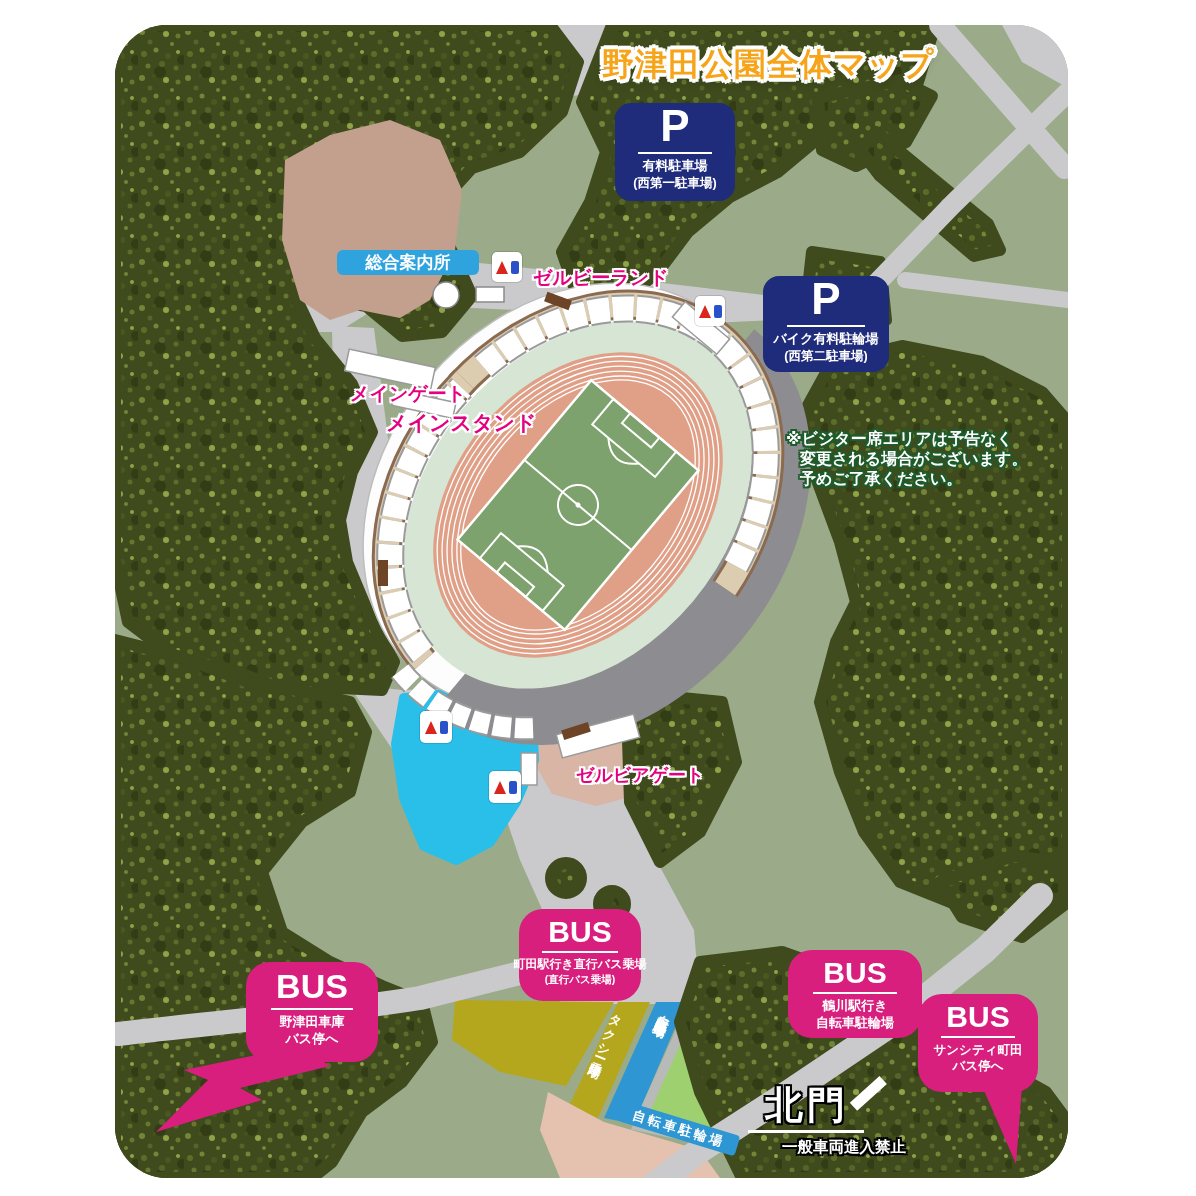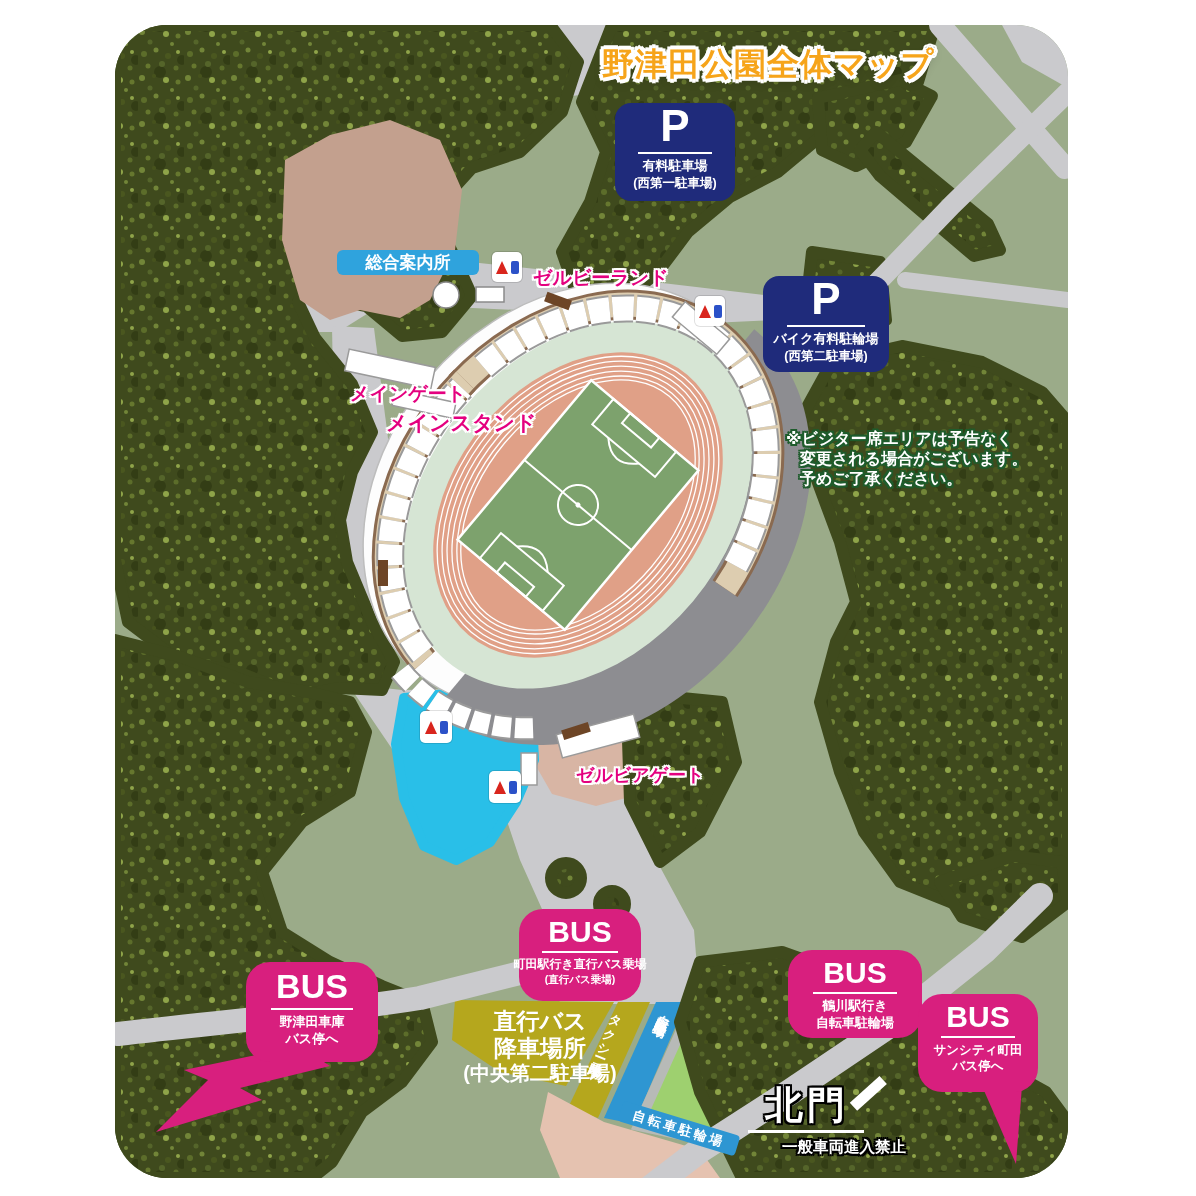--- a/index.html
+++ b/index.html
@@ -252,25 +252,20 @@
   <div class="sline">鶴川駅行き</div>
   <div class="sline">自転車駐輪場</div>
 </div>
 <div class="bussign" style="left:918px;top:994px;width:120px;height:98px;">
   <div class="bsym">BUS</div>
   <div class="sep"></div>
   <div class="sline" style="font-size:12.5px">サンシティ町田</div>
   <div class="sline" style="font-size:12.5px">バス停へ</div>
 </div>
 
-<div class="busdrop">
-  <div style="font-size:23px">直行バス</div>
-  <div style="font-size:23px">降車場所</div>
-  <div style="font-size:20px">(中央第二駐車場)</div>
-</div>
 
 <div class="vstrip" style="left:612px;top:1006px;transform:rotate(22deg);font-size:12.5px;">タクシー乗降場</div>
 <div class="vstrip" style="left:660px;top:1006px;transform:rotate(22deg);">自転車駐輪場</div>
 <div class="bikestrip2">自転車駐輪場</div>
 
 <div class="lbl whiteblack" style="left:742px;top:1086px;width:130px;text-align:center;font-size:38px;letter-spacing:4px;">北門</div>
 <div class="underline-n"></div>
 <div class="lbl whiteblack" style="left:716px;top:1139px;width:190px;text-align:right;font-size:15.5px;font-weight:700;">一般車両進入禁止</div>
 
 </div>

